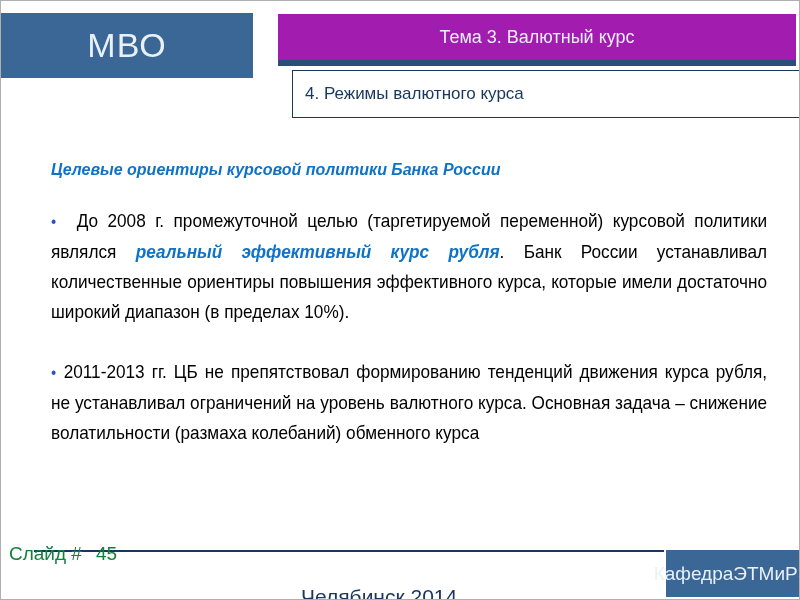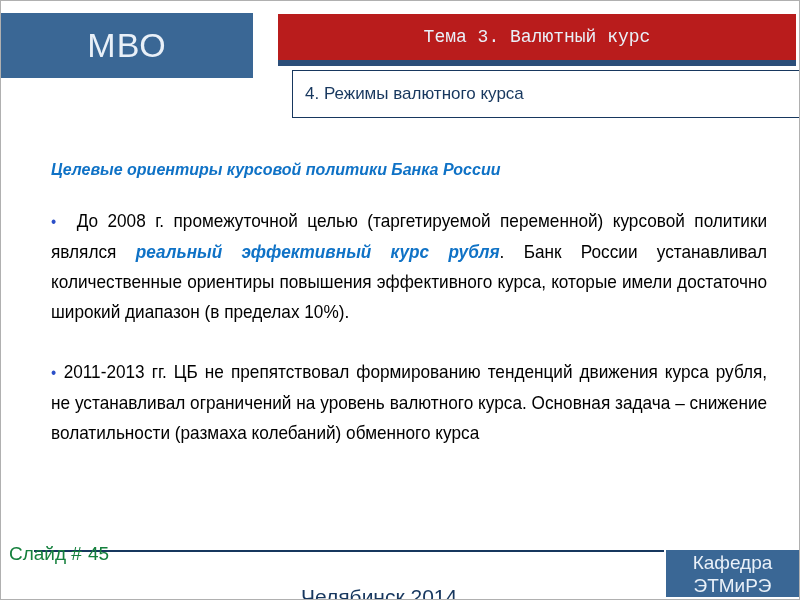--- a/index.html
+++ b/index.html
@@ -13,24 +13,24 @@
   }
   
   .mvo-box{
     position:absolute;left:0;top:12px;width:252px;height:65px;
     background:#3A6795;
     display:flex;align-items:center;justify-content:center;
     color:#E9F0F8;font-size:34px;letter-spacing:1px;
   }
   .tema-box{
     position:absolute;left:277px;top:13px;width:518px;height:46px;
-    background:#b91c1c;
+    background:#a21caf;
     border-bottom:6px solid #2B4E79;
     display:flex;align-items:center;justify-content:center;
-    color:#E9F0F8;font-size:18px;font-family:Liberation Mono, monospace;
+    color:#E9F0F8;font-size:18px;
   }
   .rezhim-box{
     position:absolute;left:253px;top:69px;width:533px;height:46px;
     background:#ffffff;
     border:1px solid #17375E;
     display:flex;align-items:center;
     padding-left:12px;
     color:#17375E;font-size:17px;margin-left:38px;
   }
   
@@ -52,29 +52,29 @@
   
   .footer-line{
     position:absolute;left:33px;top:549px;width:630px;height:2px;
     background:#17375E;
   }
   .slide-num{
     position:absolute;left:8px;top:542px;
     color:#15803d;font-size:19px;
     display:flex;
   }
-  .slide-num .num{margin-left:6px;}
+  .slide-num .num{margin-left:14px;}
   .city{
     position:absolute;left:300px;top:584px;
     color:#17375E;font-size:21px;
   }
   .dept-box{
     position:absolute;left:665px;top:549px;width:133px;height:47px;
     background:#3A6795;
-    display:flex;flex-direction:column;align-items:center;justify-content:center;
+    display:flex;align-items:center;justify-content:center;
     color:#E9F0F8;font-size:19px;line-height:23px;text-align:center;
   }
 </style>
 </head>
 <body>
 
 <div class="slide">
 
   <div class="mvo-box">
     <span>МВО</span>

